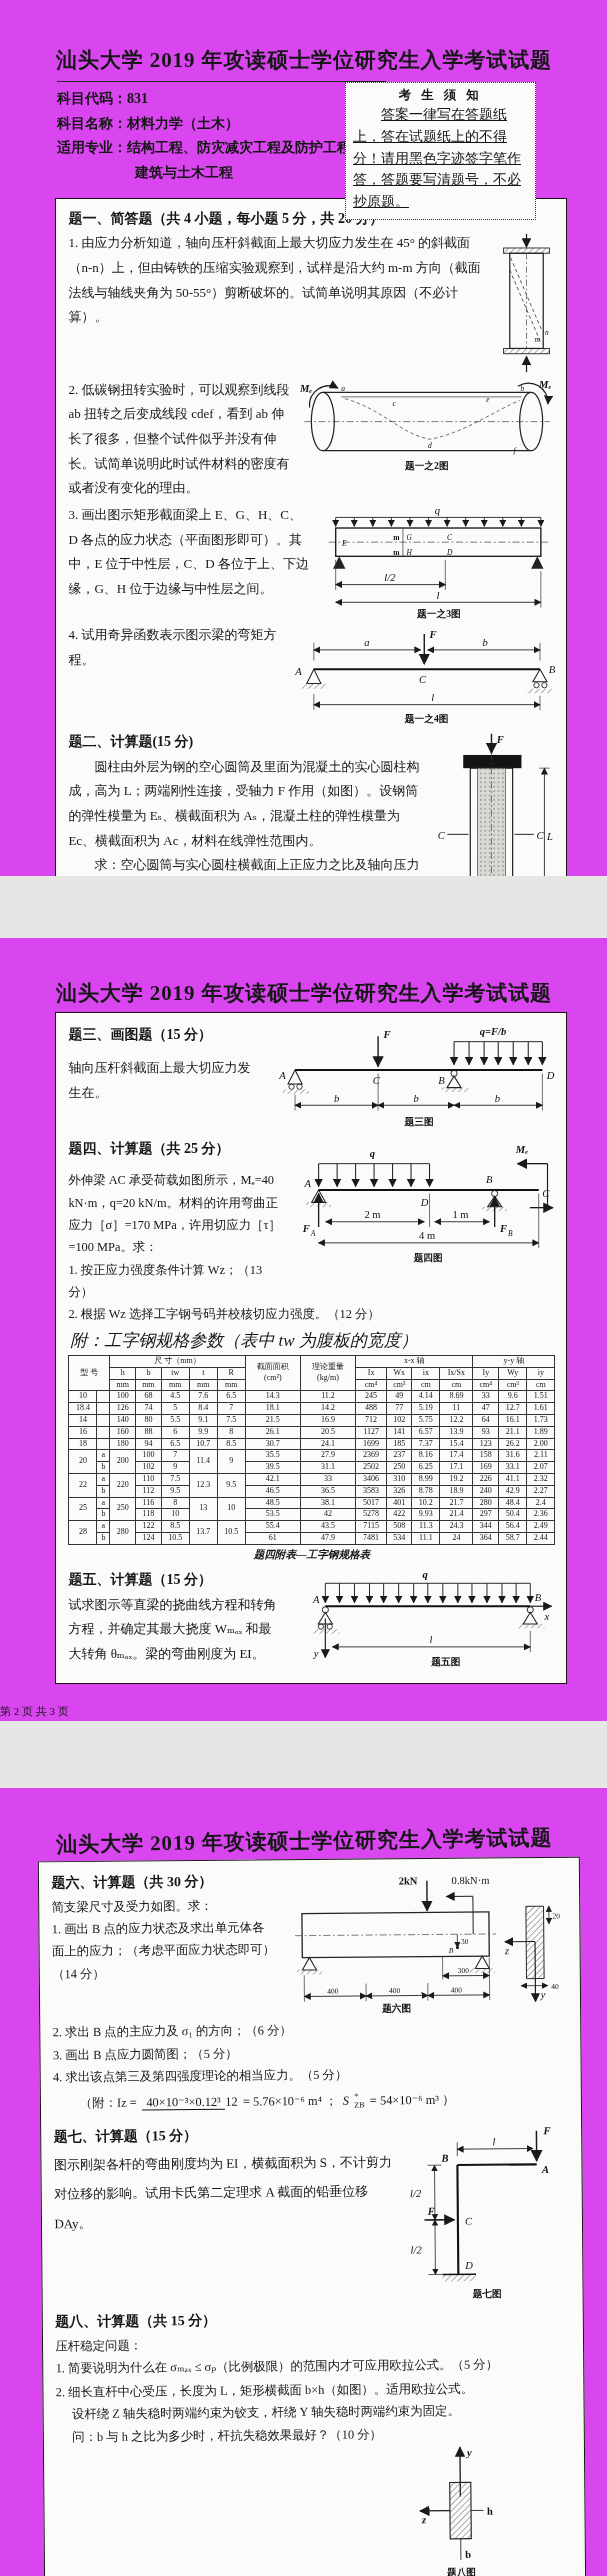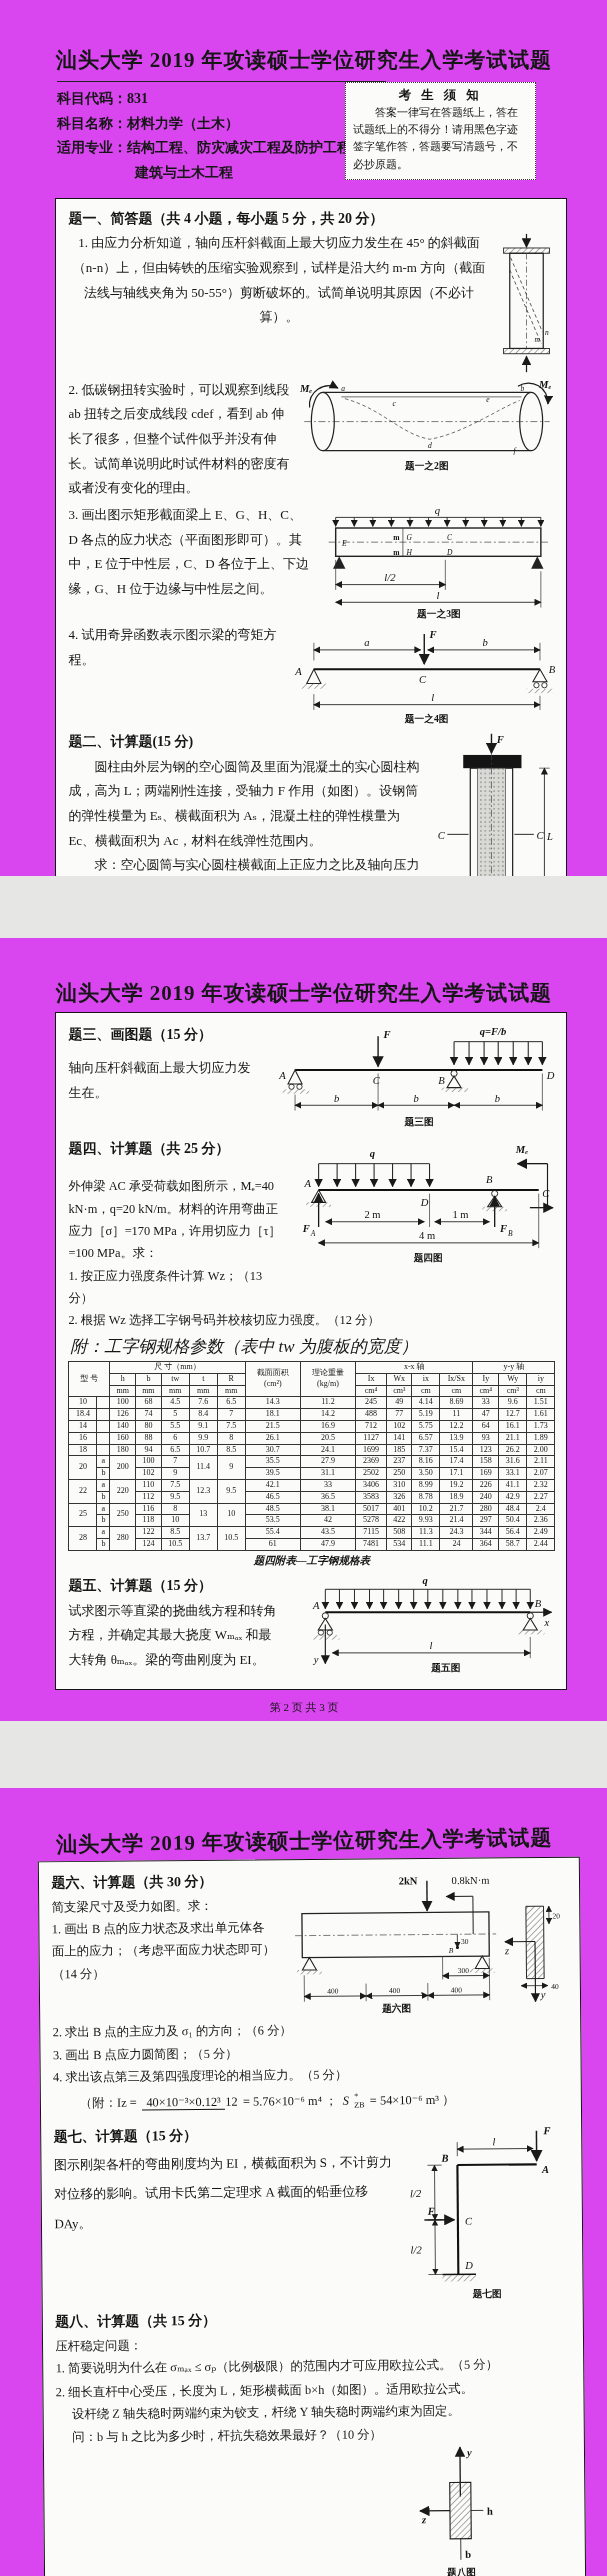--- a/index.html
+++ b/index.html
@@ -12,40 +12,40 @@
   .gap2{height:67px;}
   .pgtitle{text-align:center;font-weight:bold;font-size:21px;letter-spacing:0.9px;padding-top:46px;}
   #page2 .pgtitle{padding-top:41px;}
   #page3 .pgtitle{padding-top:39px;transform:rotate(-0.8deg);}
   .titlerule{height:0;border-bottom:1.3px solid #222;width:329px;margin:7px 0 0 57px;}
   .infoblock{position:relative;margin:5.3px 57px 7px 57px;height:104px;}
   .infoline{font-size:14px;font-weight:bold;line-height:1.75;}
   .infoline.indent{padding-left:78px;}
   .notice{position:absolute;right:15px;top:-5.3px;width:175px;border:1.8px dotted #333;background:#fbfbfa;padding:4.4px 7px 6.2px 7px;}
   .notice-title{text-align:center;font-weight:bold;font-size:12.4px;letter-spacing:3.5px;}
-  .notice-body{font-size:11px;line-height:1.55;text-indent:2em;}
+  .notice-body{font-size:14px;line-height:1.55;text-indent:2em;text-decoration:underline;}
   .qbox{border:1.8px solid #141414;margin:0 41px 0 55px;padding:7px 10.6px 8.8px 12.4px;background:#fbfbfa;}
   #page3 .qbox{transform:rotate(-0.5deg);margin:3.5px 25px 0 41px;}
   .qhead{font-weight:bold;font-size:14px;margin:3.5px 0 3.5px 0;}
   .qitem{overflow:auto;margin:1.8px 0;}
   .qtext{font-size:13px;line-height:1.9;}
   .qtext.sz{font-size:12.4px;line-height:1.8;}
   .fig{float:right;text-align:center;margin:1.8px 0 1.8px 8.8px;}
   svg{display:block;margin:0 auto;}
   svg text{font-family:"Liberation Serif","DejaVu Serif",serif;font-size:12px;fill:#111;}
   svg text.it{font-style:italic;}
   svg text.b{font-weight:bold;}
   svg text.sm{font-size:8.5px;}
   svg text.cap{font-size:11px;font-weight:bold;}
   .note-kai{font-style:italic;font-size:17px;margin:3.5px 0 2.7px 1.8px;}
   table.spec{border-collapse:collapse;width:100%;margin:1.8px 0 1.8px 0;}
   table.spec th,table.spec td{border:0.9px solid #333;padding:0px 1.8px;font-size:8px;text-align:center;font-family:"Liberation Serif","DejaVu Serif",serif;white-space:pre-line;line-height:1.35;}
   table.spec th{font-weight:normal;}
   .tabcap{text-align:center;font-size:10.6px;font-weight:bold;font-style:italic;margin:3.5px 0 5.3px 0;}
-  .pgfooter{text-align:center;font-size:11px;margin-top:10px;}
+  .pgfooter{text-align:left;font-size:11px;margin-top:20px;}
   .formula{font-size:12.4px;margin:7px 0 3.5px 26.5px;display:flex;align-items:center;gap:5.3px;}
   .frac{display:inline-flex;flex-direction:row;text-align:center;vertical-align:middle;line-height:1.15;}
   .frac .num{border-bottom:0.9px solid #111;padding:0 4.4px;}
   .supsub{display:inline-flex;flex-direction:column;font-size:65%;line-height:1.05;vertical-align:-0.35em;}
   .clear{clear:both;}
 </style>
 </head>
 <body>
 
 <svg width="0" height="0" style="position:absolute">
@@ -89,21 +89,21 @@
           <rect x="13" y="23" width="38" height="108" fill="none" stroke="#222" stroke-width="1.4"></rect>
           <line x1="32" y1="23" x2="32" y2="131" stroke="#444" stroke-width="0.8" stroke-dasharray="7 3 2 3"></line>
           <line x1="14" y1="28" x2="50" y2="112" stroke="#333" stroke-width="0.9" stroke-dasharray="4 3"></line>
           <line x1="13" y1="42" x2="49" y2="126" stroke="#333" stroke-width="0.9" stroke-dasharray="4 3"></line>
           <text class="sm it" x="53" y="116">n</text>
           <text class="sm it" x="41" y="124">m</text>
           <rect x="6" y="131" width="52" height="6" fill="url(#hatch)" stroke="#222" stroke-width="1"></rect>
           <line x1="32" y1="158" x2="32" y2="140" stroke="#1a1a1a" stroke-width="1.4" marker-end="url(#arr)"></line>
         </svg>
       </div>
-      <div class="qtext" style="margin-right:3.5px;text-align:center;">1. 由应力分析知道，轴向压杆斜截面上最大切应力发生在 45° 的斜截面（n-n）上，但由铸铁的压缩实验观察到，试样是沿大约 m-m 方向（截面法线与轴线夹角为 50-55°）剪断破坏的。试简单说明其原因（不必计算）。</div>
+      <div class="qtext" style="margin-right:3.5px;">1. 由应力分析知道，轴向压杆斜截面上最大切应力发生在 45° 的斜截面（n-n）上，但由铸铁的压缩实验观察到，试样是沿大约 m-m 方向（截面法线与轴线夹角为 50-55°）剪断破坏的。试简单说明其原因（不必计算）。</div>
     </div>
 
     <div class="qitem">
       <div class="fig">
         <svg width="256" height="94" viewBox="0 0 290 106">
           <ellipse cx="27" cy="48" rx="13" ry="33" fill="none" stroke="#222" stroke-width="1.4"></ellipse>
           <ellipse cx="263" cy="48" rx="13" ry="33" fill="none" stroke="#222" stroke-width="1.4"></ellipse>
           <line x1="27" y1="15" x2="263" y2="15" stroke="#222" stroke-width="1.4"></line>
           <line x1="27" y1="81" x2="263" y2="81" stroke="#222" stroke-width="1.4"></line>
           <line x1="6" y1="48" x2="284" y2="48" stroke="#444" stroke-width="0.8" stroke-dasharray="8 3 2 3"></line>
@@ -318,21 +318,21 @@
           <text x="84" y="90">2 m</text>
           <line x1="164" y1="94" x2="226" y2="94" stroke="#222" stroke-width="1" marker-start="url(#arr)" marker-end="url(#arr)"></line>
           <text x="184" y="90">1 m</text>
           <line x1="282" y1="62" x2="282" y2="124" stroke="#333" stroke-width="0.8"></line>
           <line x1="32" y1="118" x2="282" y2="118" stroke="#222" stroke-width="1" marker-start="url(#arr)" marker-end="url(#arr)"></line>
           <text x="146" y="114">4 m</text>
           <text class="cap" x="140" y="139">题四图</text>
         </svg>
       </div>
       <div class="qhead">题四、计算题（共 25 分）</div>
-      <div class="qtext sz" style="margin-top:17px;">外伸梁 AC 承受荷载如图所示，Mₑ=40 kN·m，q=20 kN/m。材料的许用弯曲正应力［σ］=170 MPa，许用切应力［τ］=100 MPa。求：</div>
+      <div class="qtext sz" style="margin-top:11px;">外伸梁 AC 承受荷载如图所示，Mₑ=40 kN·m，q=20 kN/m。材料的许用弯曲正应力［σ］=170 MPa，许用切应力［τ］=100 MPa。求：</div>
       <div class="qtext sz">1. 按正应力强度条件计算 Wz；（13 分）</div>
       <div class="qtext sz">2. 根据 Wz 选择工字钢号码并校核切应力强度。（12 分）</div>
     </div>
     <div class="clear"></div>
     <div class="note-kai">附：工字钢规格参数（表中 tw 为腹板的宽度）</div>
 
     <table class="spec" id="ibeam">
       <thead>
           <tr>
             <th colspan="2" rowspan="3">型  号</th>
@@ -483,21 +483,21 @@
             <td>2.11</td>
           </tr>
           <tr>
             <td>b</td>
             <td>102</td>
             <td>9</td>
             <td>39.5</td>
             <td>31.1</td>
             <td>2502</td>
             <td>250</td>
-            <td>3.50</td>
+            <td>6.25</td>
             <td>17.1</td>
             <td>169</td>
             <td>33.1</td>
             <td>2.07</td>
           </tr>
           <tr>
             <td rowspan="2">22</td>
             <td>a</td>
             <td rowspan="2">220</td>
             <td>110</td>

